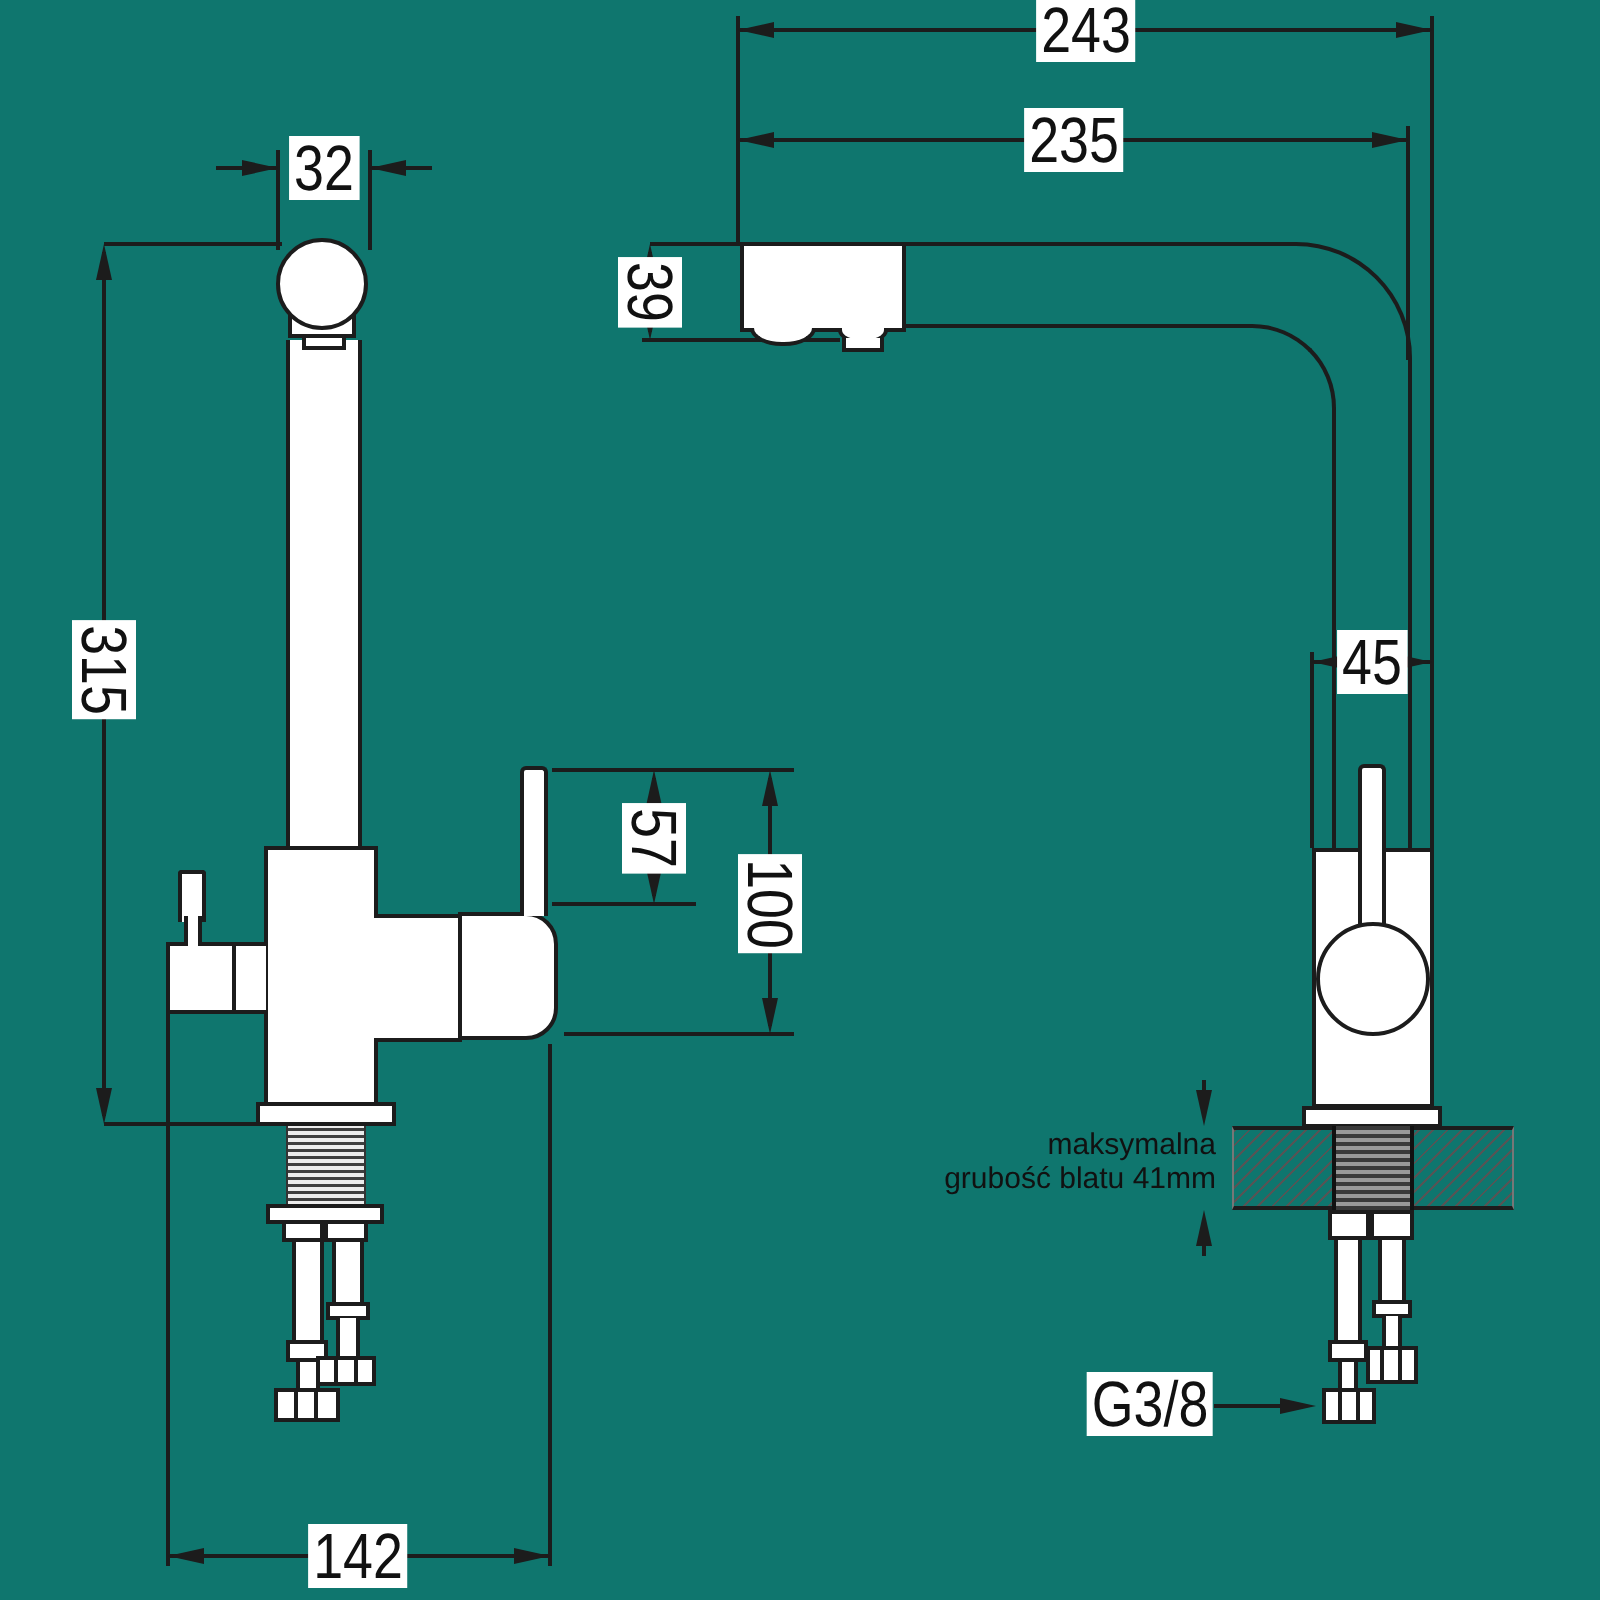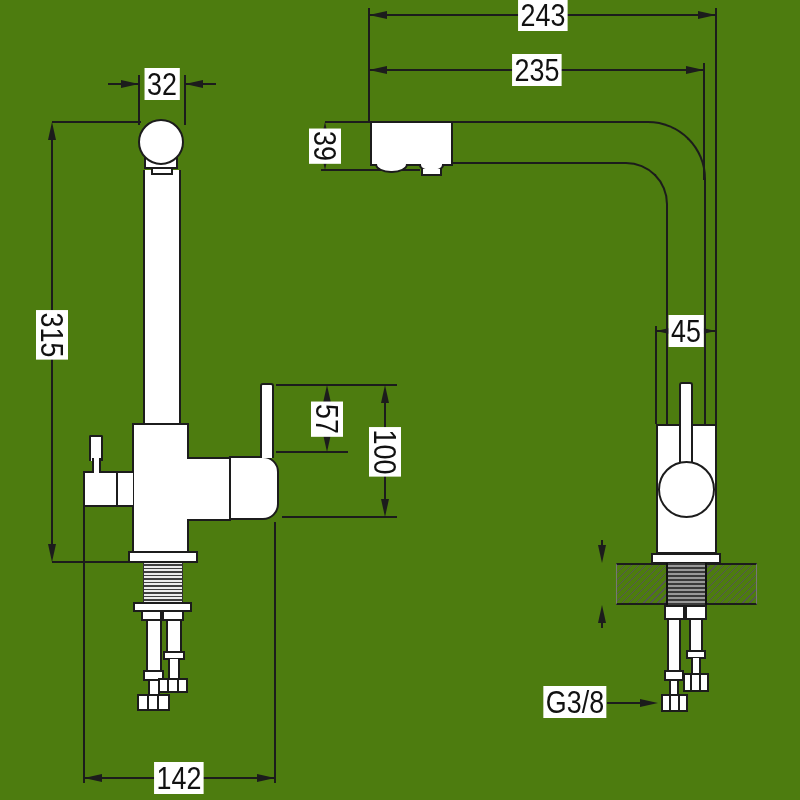--- a/index.html
+++ b/index.html
@@ -1,16 +1,16 @@
 <!DOCTYPE html>
 <html><head>
 <meta charset="utf-8">
 <style>
   html,body{margin:0;padding:0;background:#fff;}
-  #canvas{position:relative;width:800px;height:800px;background:#4d7c0f;overflow:hidden;
+  #canvas{position:relative;width:800px;height:800px;background:#0f766e;overflow:hidden;
           font-family:"Liberation Sans",sans-serif;color:#1c1c1c;}
   
   .ln{position:absolute;background:#1c1c1c;}
   
   .pt{position:absolute;border:2px solid #1c1c1c;background:#fff;box-sizing:border-box;}
   .lr{border-top:none;border-bottom:none;}
   .nrb{border-right:none;}
   .tb{border-left:none;border-right:none;}
   .lrt{border-bottom:none;}
   .nt{border-top:none;}
@@ -160,14 +160,18 @@
   <div class="dimtext" style="left:543px;top:15px;">243</div>
   <div class="dimtext" style="left:537px;top:70px;">235</div>
   <div class="dimtext" style="left:162px;top:84px;">32</div>
   <div class="dimtext rot" style="left:325px;top:146px;">39</div>
   <div class="dimtext rot" style="left:52px;top:335px;">315</div>
   <div class="dimtext" style="left:686px;top:331px;">45</div>
   <div class="dimtext rot" style="left:327px;top:419px;">57</div>
   <div class="dimtext rot" style="left:385px;top:452px;">100</div>
   <div class="dimtext" style="left:179px;top:778px;">142</div>
   <div class="dimtext" style="left:575px;top:702px;">G3/8</div>
+  <div class="note" style="left:450px;top:564px;width:158px;">
+    <div>maksymalna</div>
+    <div>grubość blatu 41mm</div>
+  </div>
 
 </div>
 
 </body></html>

